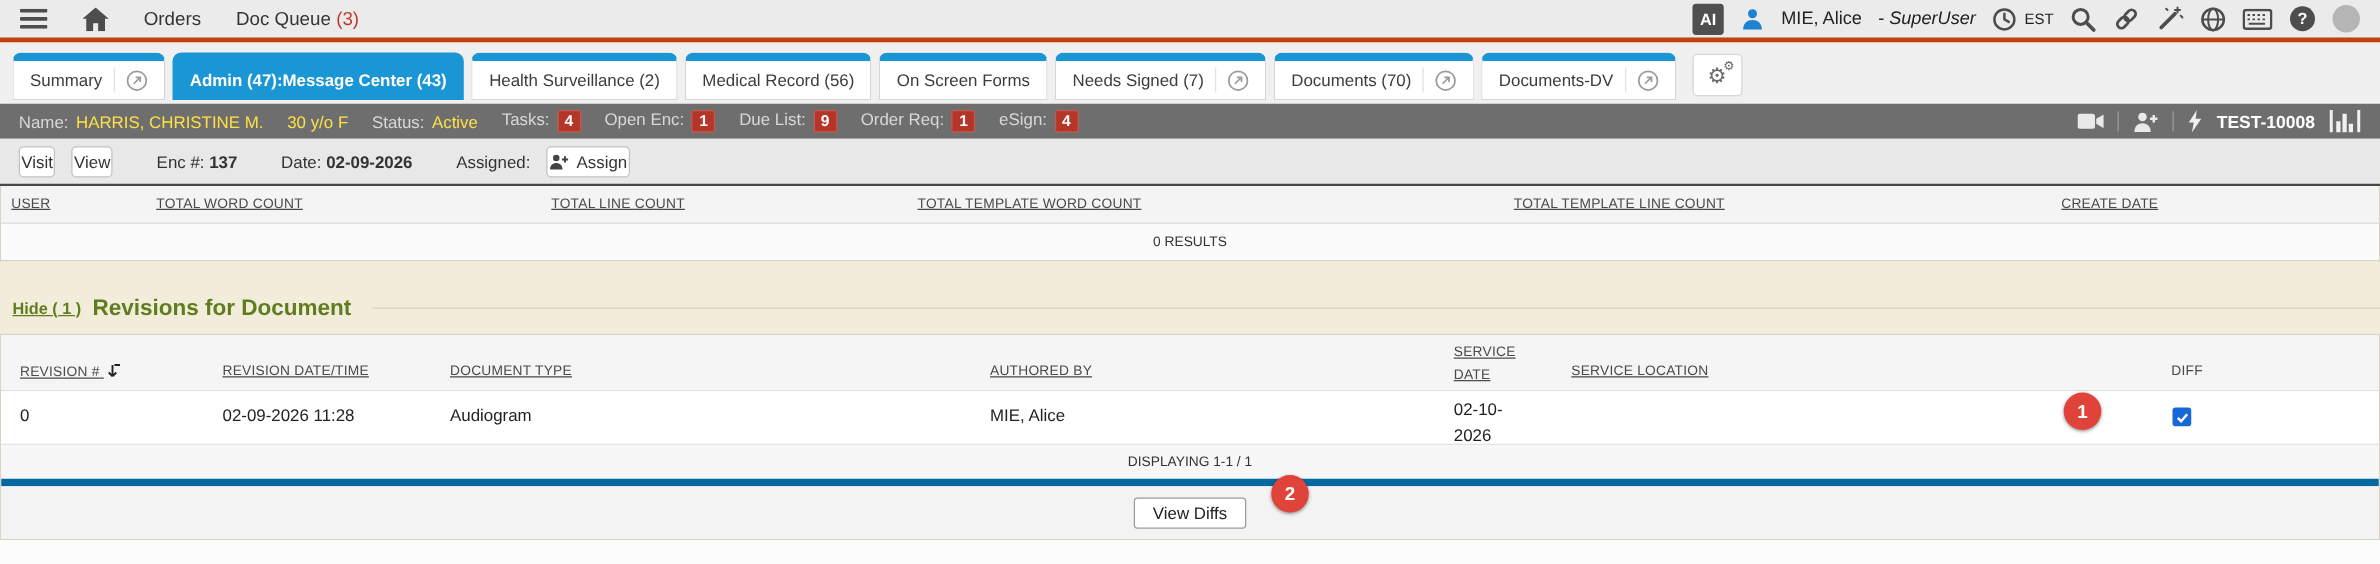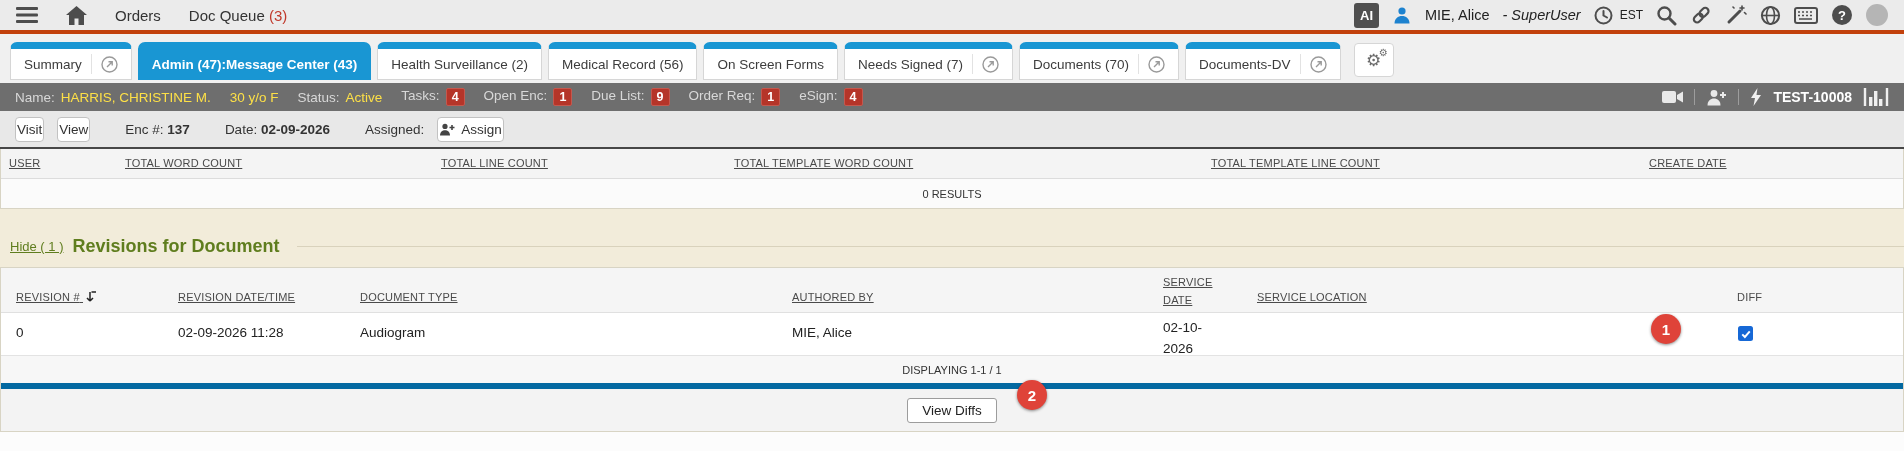--- a/index.html
+++ b/index.html
@@ -45,21 +45,21 @@
   .sp-lg{margin-left:22px}
 
   
   .content{background:#f2ecda;padding:0 0}
   .panel{background:#fbfbfb;border:1px solid #d8d4c4;border-top:none;position:relative}
   .t1-header{height:29px;background:#f4f4f4;border-bottom:1px solid #dcdcdc;position:relative}
   .th{position:absolute;top:8px;font-size:11px;color:#4a4a4a;text-decoration:underline;letter-spacing:.2px;cursor:pointer;white-space:nowrap}
   .t1-row{height:29px;display:flex;align-items:center;justify-content:center;font-size:11px;color:#333;background:#fbfbfb}
 
   .revheading{margin:24px 0 8px 10px;height:26px;display:flex;align-items:center;gap:9px}
-  .hide-link{font-size:13px;font-weight:normal;color:#5f7d1e;text-decoration:underline;cursor:pointer;white-space:nowrap}
+  .hide-link{font-size:13px;font-weight:bold;color:#5f7d1e;text-decoration:underline;cursor:pointer;white-space:nowrap}
   .rev-title{font-size:18px;font-weight:bold;color:#5f7d1e;white-space:nowrap}
   .revheading .rule{flex:1;height:1px;background:#d9d2bc;margin-left:8px}
 
   .t2-header{height:44px;background:#f5f5f5;border-bottom:1px solid #e0e0e0;position:relative}
   .th2{position:absolute;top:23px;font-size:11px;color:#4a4a4a;text-decoration:underline;letter-spacing:.2px;cursor:pointer;white-space:nowrap}
   .th2.two-line{top:5px;width:56px;white-space:normal;line-height:1.65}
   .th2.no-link{text-decoration:none;cursor:default}
   .t2-row{height:42px;background:#fff;border-bottom:1px solid #e3e3e3;position:relative;font-size:13.5px;color:#222}
   .td2{position:absolute;top:12px;white-space:nowrap}
   .td2.wrap{white-space:normal;width:54px;top:5px;line-height:1.55}

